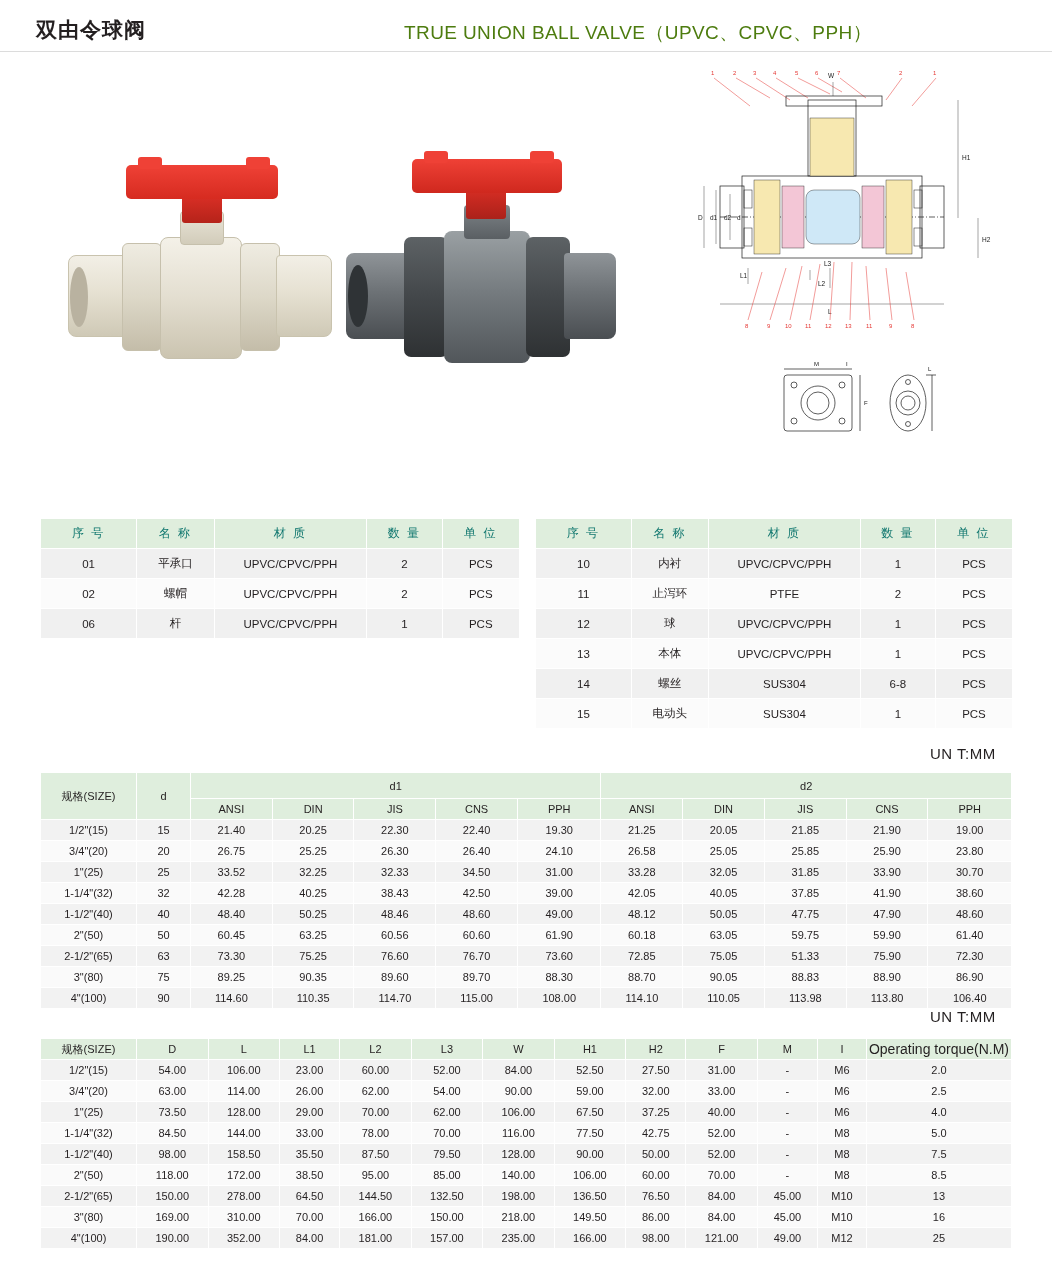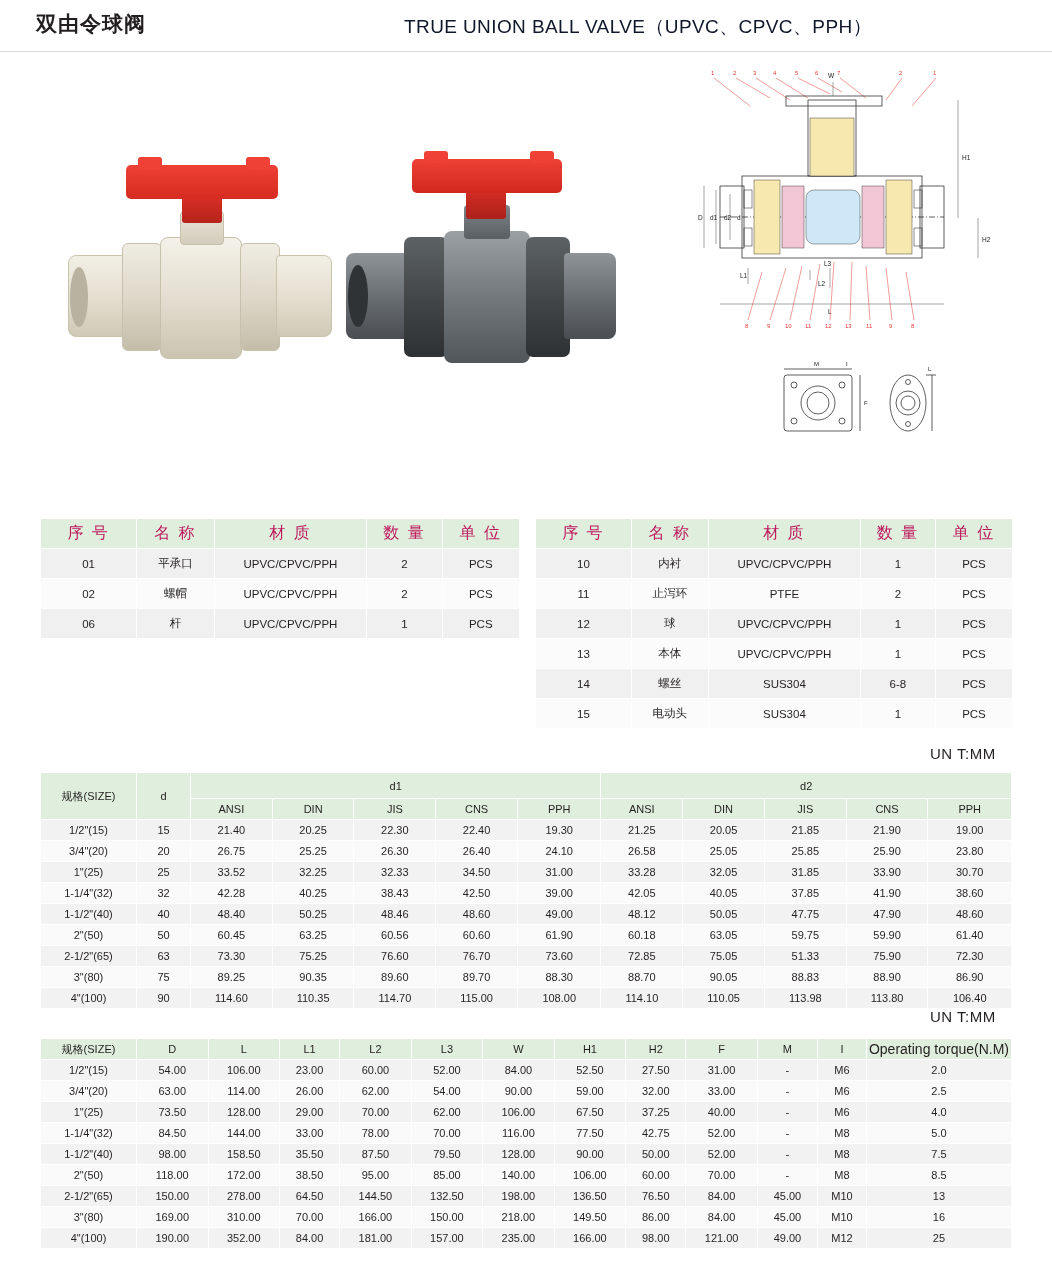--- a/index.html
+++ b/index.html
@@ -10,41 +10,41 @@
     background: #ffffff;
     font-family: "Liberation Sans", sans-serif;
     color: #231f20;
     position: relative;
     overflow: hidden;
   }
 
   
   .header {
     position: absolute;
-    top: 0; left: 0;
+    top: 6px; left: 0;
     width: 1052px;
     height: 52px;
     display: flex;
     align-items: center;
   }
   .header-cn {
     position: absolute;
     left: 36px;
     top: 10px;
     font-size: 21px;
     font-weight: bold;
     letter-spacing: 1px;
     color: #231f20;
   }
   .header-en {
     position: absolute;
     left: 404px;
     top: 14px;
     font-size: 19px;
-    color: #0f172a;
+    color: #4d7c0f;
     letter-spacing: 0.4px;
   }
   .header-rule {
     position: absolute;
     left: 0; top: 51px;
     width: 1052px; height: 1px;
     background: #dcdcdc;
   }
 
   
@@ -212,22 +212,22 @@
     border: 1px solid #ffffff;
     text-align: center;
     height: 30px;
     padding: 0 4px;
     white-space: nowrap;
   }
   .parts-table thead th {
     background: #dfeedd;
     font-weight: normal;
     letter-spacing: 2px;
-    font-size: 16px;
-    color: #be185d;
+    font-size: 12px;
+    color: #0f766e;
   }
   .parts-table tbody tr:nth-child(odd) td { background: #f0f0f0; }
   .parts-table tbody tr:nth-child(even) td { background: #fbfbfb; }
 
   
   .unit-note {
     position: absolute;
     font-size: 15px;
     color: #231f20;
     letter-spacing: 0.5px;

